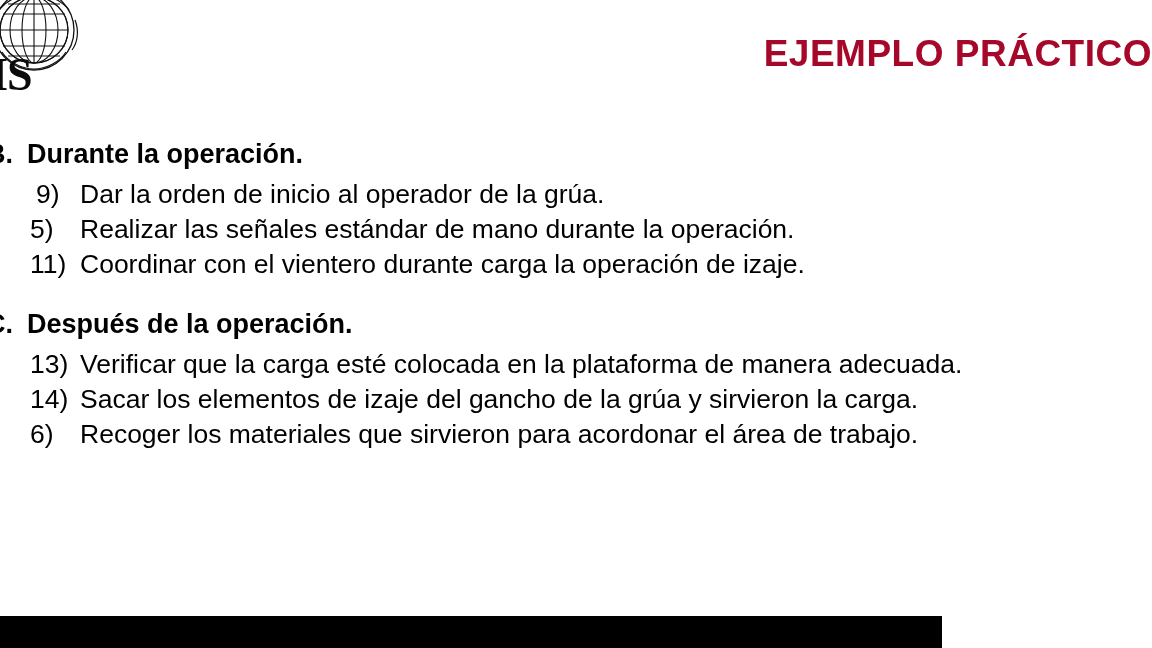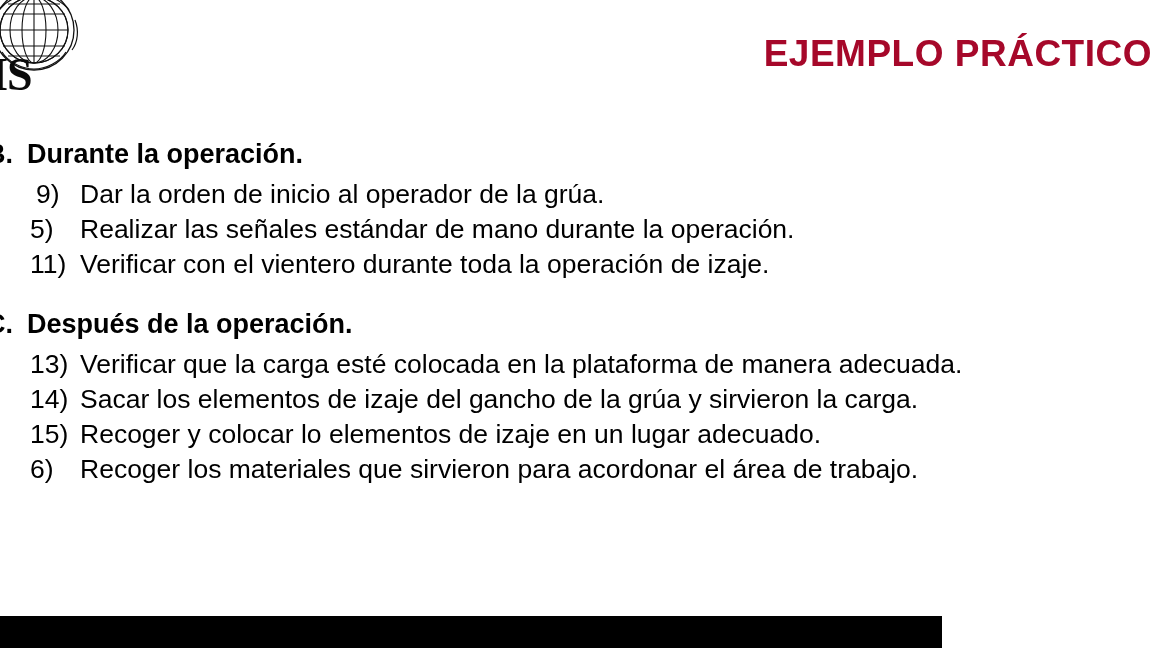--- a/index.html
+++ b/index.html
@@ -173,45 +173,41 @@
   <div class="item">
     <span class="num indent-one">9)</span>
     <span class="txt">Dar la orden de inicio al operador de la grúa.</span>
   </div>
   <div class="item">
     <span class="num">5)</span>
     <span class="txt">Realizar las señales estándar de mano durante la operación.</span>
   </div>
   <div class="item">
     <span class="num">11)</span>
-    <span class="txt">Verificar con el vientero durante toda la operación de izaje.</span>
+    <span class="txt">Coordinar con el vientero durante carga la operación de izaje.</span>
   </div>
 
   <div class="spacer"></div>
 
   <div class="section-head">
     <span class="sec-marker">C.</span>
     <span class="sec-label">Después de la operación.</span>
   </div>
 
   <div class="gap-small"></div>
 
   <div class="item">
     <span class="num">13)</span>
     <span class="txt justify">Verificar que la carga esté colocada en la plataforma de manera adecuada.</span>
   </div>
   <div class="item">
     <span class="num">14)</span>
     <span class="txt">Sacar los elementos de izaje del gancho de la grúa y sirvieron la carga.</span>
   </div>
   <div class="item">
-    <span class="num">15)</span>
-    <span class="txt">Recoger y colocar lo elementos de izaje en un lugar adecuado.</span>
-  </div>
-  <div class="item">
     <span class="num">6)</span>
     <span class="txt">Recoger los materiales que sirvieron para acordonar el área de trabajo.</span>
   </div>
 
 </div>
 
 <div class="bottom-bar"></div>
 <div class="bottom-right"></div>
 
 </body></html>

